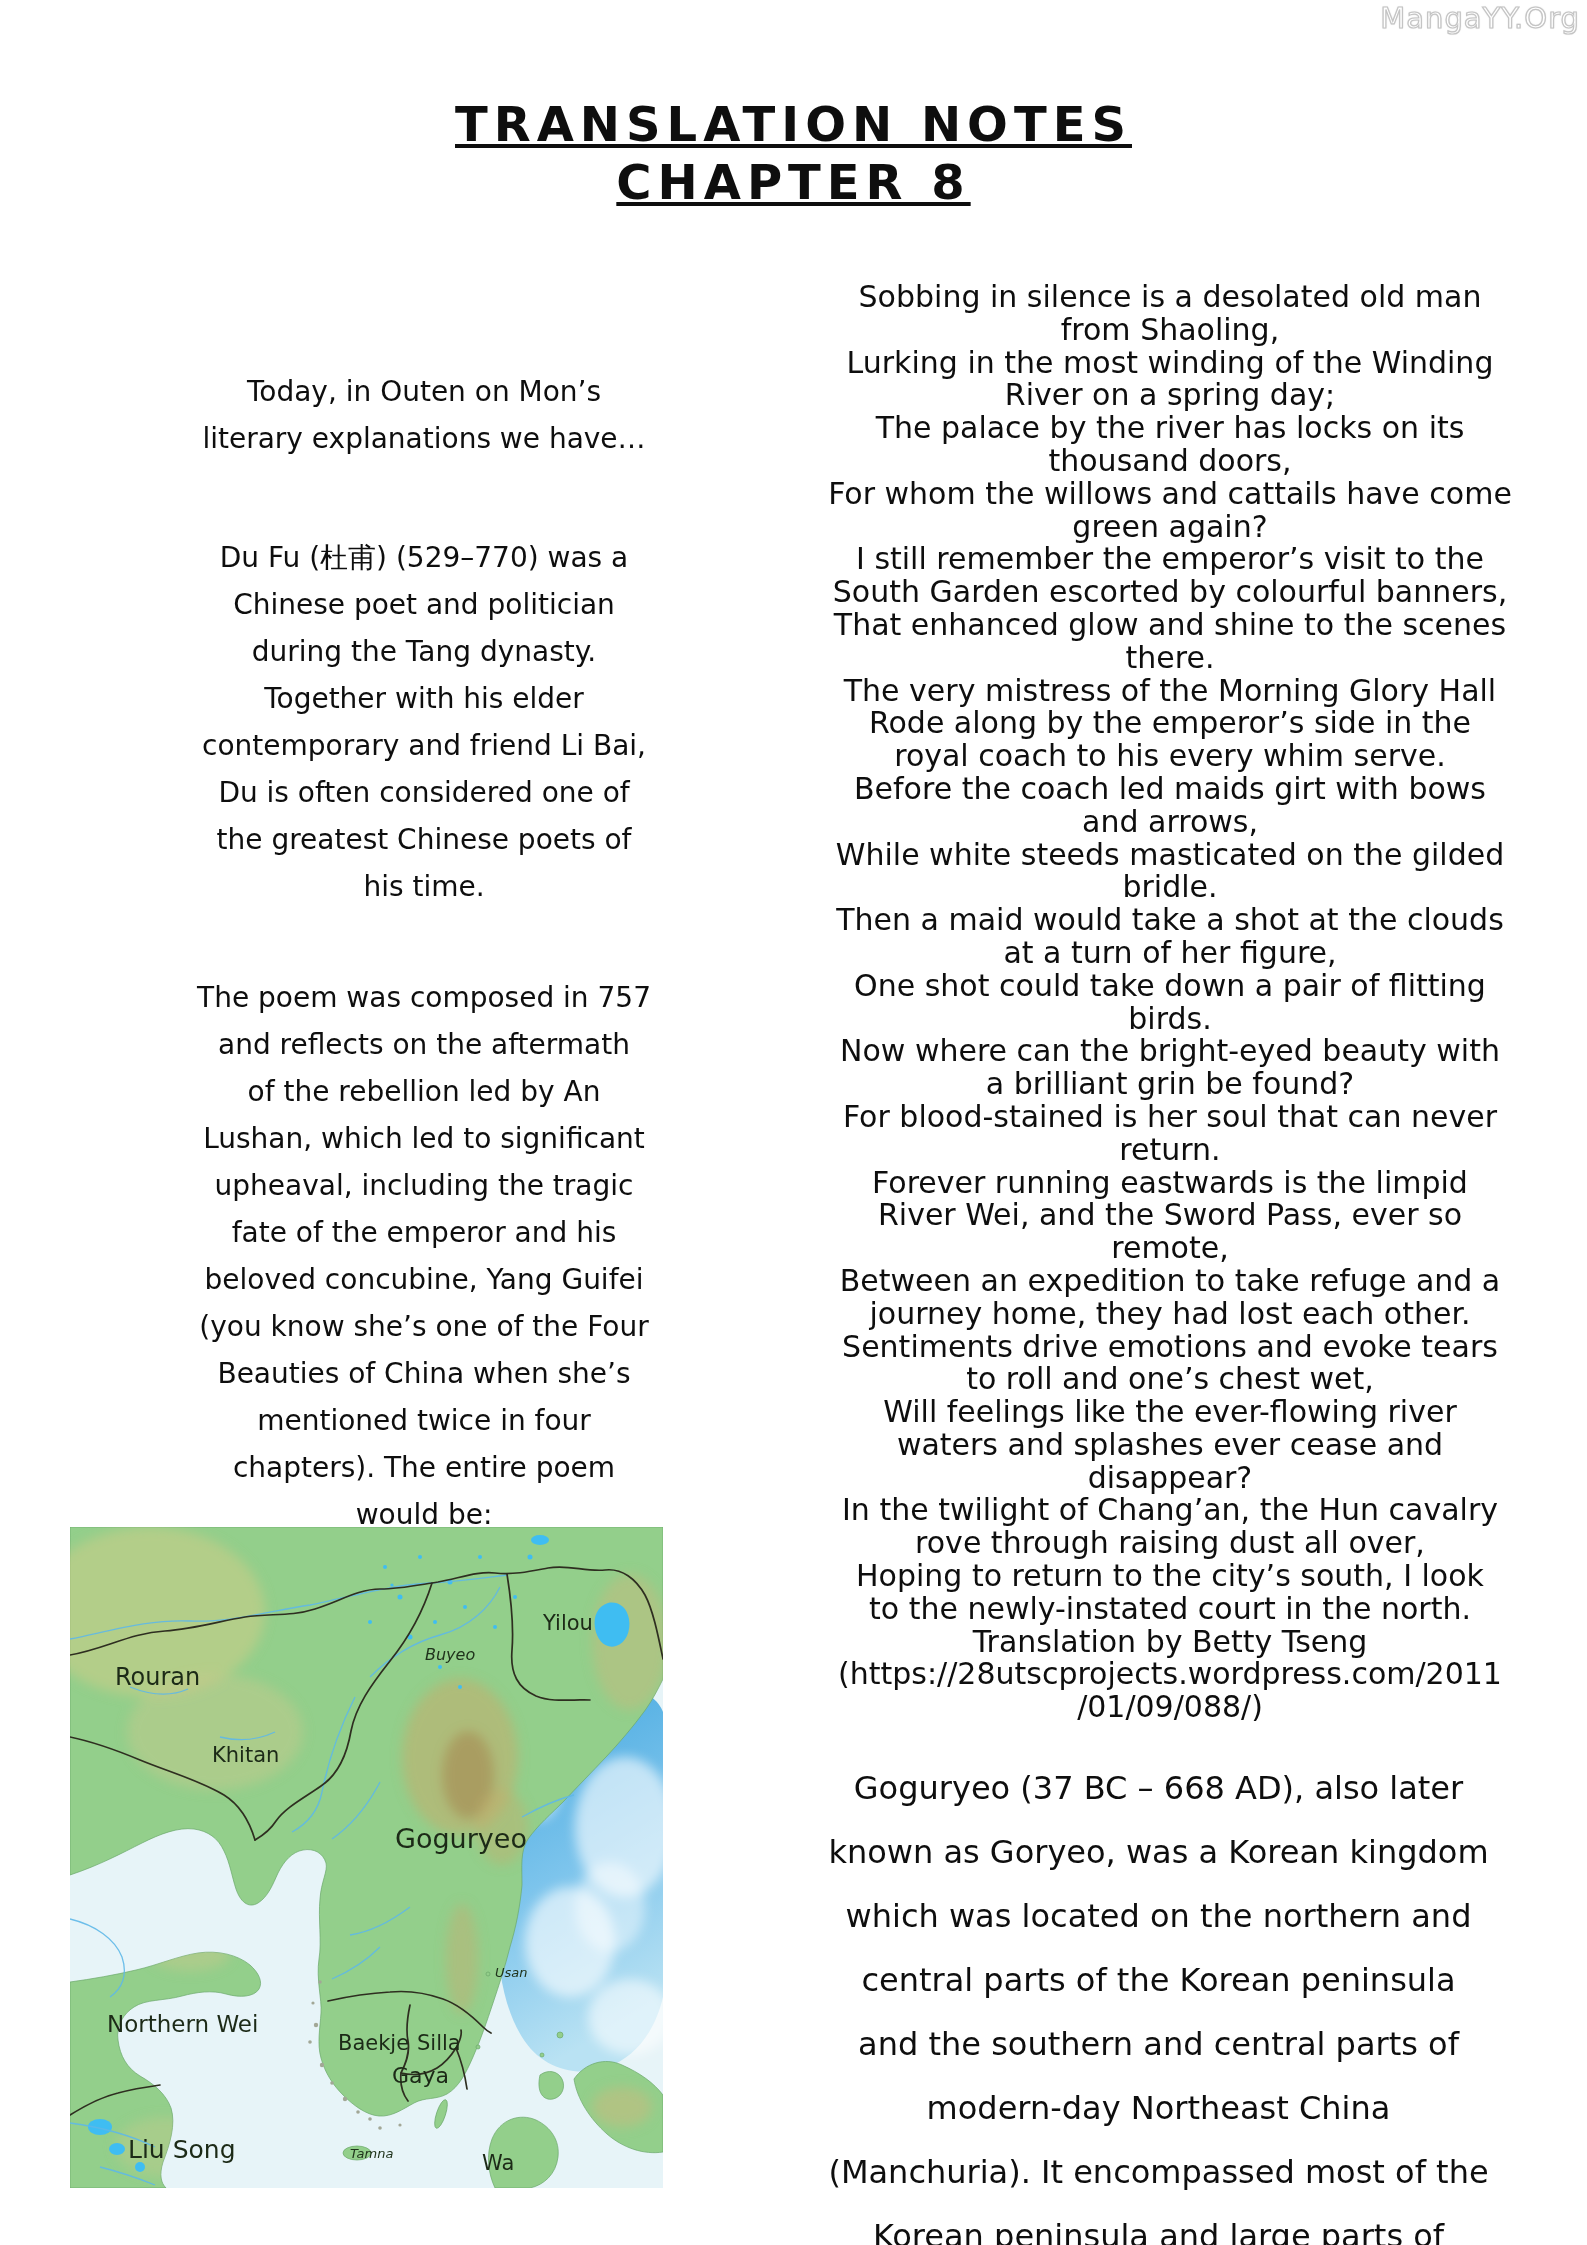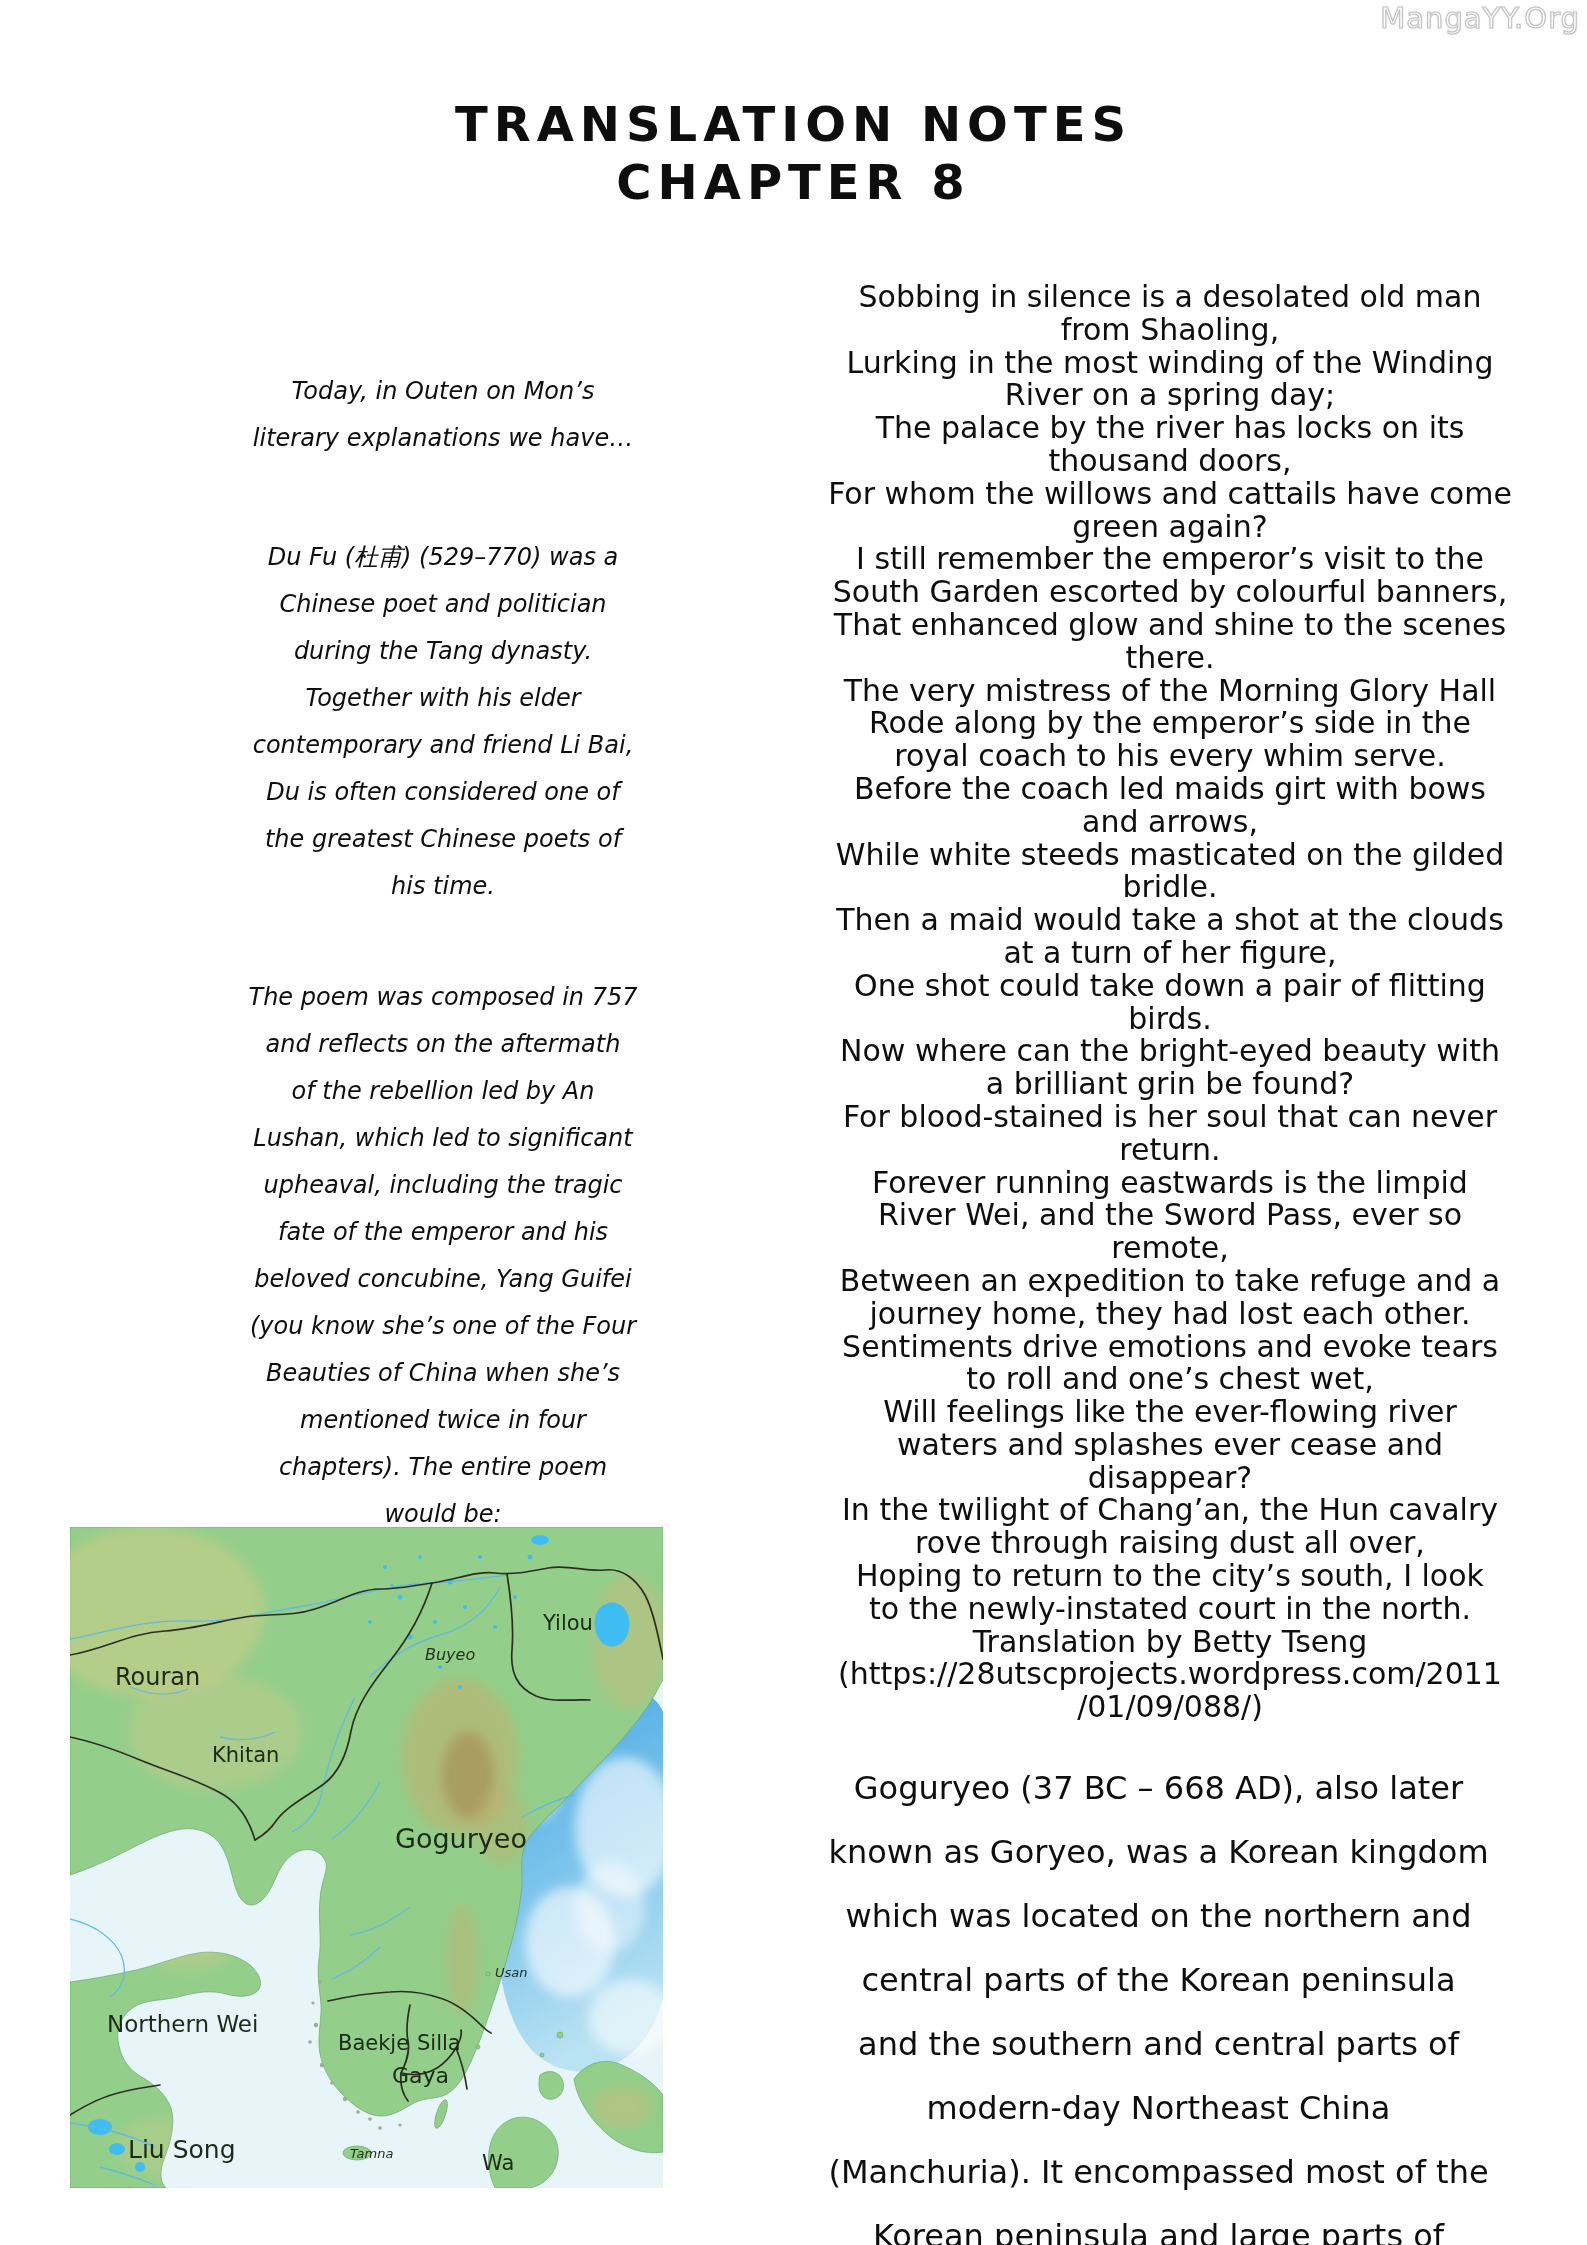--- a/index.html
+++ b/index.html
@@ -10,22 +10,22 @@
   }
   .pre{white-space:pre-line;}
   .center{text-align:center;}
   #watermark{
     position:absolute;top:1px;left:1295px;width:285px;text-align:right;
     font-size:29px;font-weight:normal;letter-spacing:1px;color:#ffffff;
     -webkit-text-stroke:1.2px #c4c4c4;
     text-shadow:0 0 1px #cccccc,0 0 2px #d4d4d4;
   }
   #title{position:absolute;top:95px;left:0;width:1587px;text-align:center;
-    font-size:48px;line-height:58px;font-weight:600;letter-spacing:6px;}
-  .leftcol{position:absolute;left:93px;width:700px;font-size:24px;line-height:47px;font-style:italic;}
+    font-size:48px;line-height:58px;font-weight:600;letter-spacing:6px;text-decoration:underline;}
+  .leftcol{position:absolute;left:74px;width:700px;font-size:28px;line-height:47px;}
   #intro{top:368px;}
   #dufu{top:534px;}
   #poemctx{top:935px;margin-top:39px;}
   #poem{
     position:absolute;top:281px;left:820px;width:700px;
     font-size:30px;line-height:32.8px;
   }
   #goguryeo{
     position:absolute;top:1756px;left:730px;width:857px;
     font-size:32px;line-height:64px;

